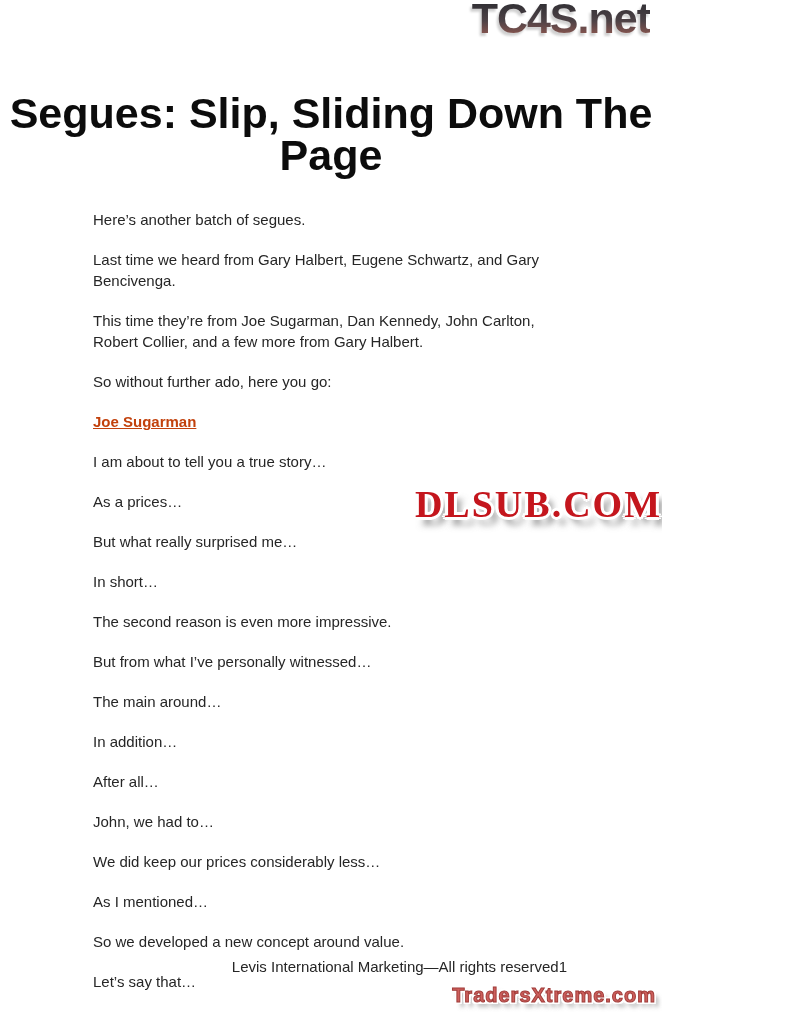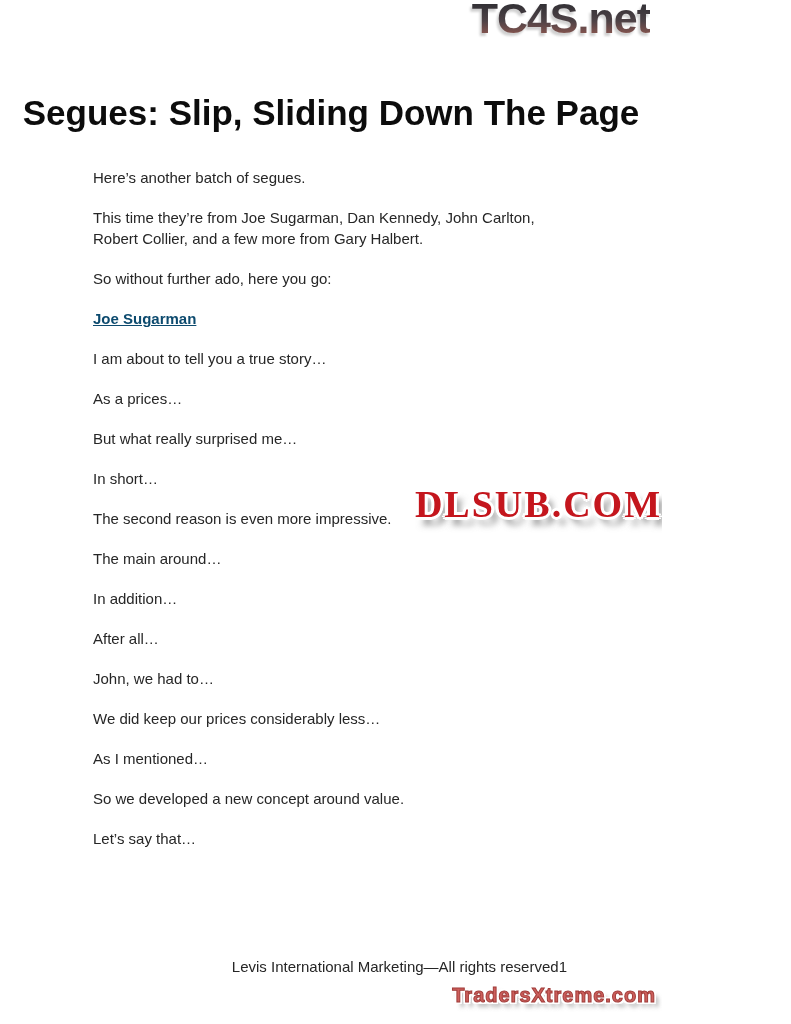--- a/index.html
+++ b/index.html
@@ -31,21 +31,21 @@
     -webkit-background-clip: text;
     background-clip: text;
     color: transparent;
     filter: drop-shadow(-2px 3px 1px rgba(150,150,150,0.45));
   }
 
   
   .title {
     margin: 92px 0 33px 0;
     text-align: center;
-    font-size: 35px;
+    font-size: 43px;
     line-height: 42px;
     font-weight: bold;
     color: #0c0c0c;
   }
 
   
   .content {
     padding: 0 95px 0 93px;
   }
   .content p {
@@ -53,21 +53,21 @@
     font-size: 15px;
     line-height: 21px;
     color: var(--body_text, #262626);
   }
   .section-heading {
     margin: 0 0 19px 0;
     font-size: 15px;
     line-height: 21px;
     font-weight: bold;
     text-decoration: underline;
-    color: #0c4a6e;
+    color: #c2410c;
   }
 
   
   .watermark {
     position: absolute;
     top: 482px;
     left: 0;
     width: 100%;
     text-align: right;
     font-family: Liberation Serif, serif;
@@ -113,30 +113,32 @@
 <body>
 
 <div class="page">
 
   <div class="header-logo">TC4S.net</div>
 
   <h1 class="title">Segues: Slip, Sliding Down The Page</h1>
 
   <div class="content">
     <p>Here’s another batch of segues.</p>
+    <p>Last time we heard from Gary Halbert, Eugene Schwartz, and Gary Bencivenga.</p>
     <p>This time they’re from Joe Sugarman, Dan Kennedy, John Carlton, Robert Collier, and a few more from Gary Halbert.</p>
     <p>So without further ado, here you go:</p>
 
     <h2 class="section-heading">Joe Sugarman</h2>
 
     <p>I am about to tell you a true story…</p>
     <p>As a prices…</p>
     <p>But what really surprised me…</p>
     <p>In short…</p>
     <p>The second reason is even more impressive.</p>
+    <p>But from what I’ve personally witnessed…</p>
     <p>The main around…</p>
     <p>In addition…</p>
     <p>After all…</p>
     <p>John, we had to…</p>
     <p>We did keep our prices considerably less…</p>
     <p>As I mentioned…</p>
     <p>So we developed a new concept around value.</p>
     <p>Let’s say that…</p>
   </div>
 

